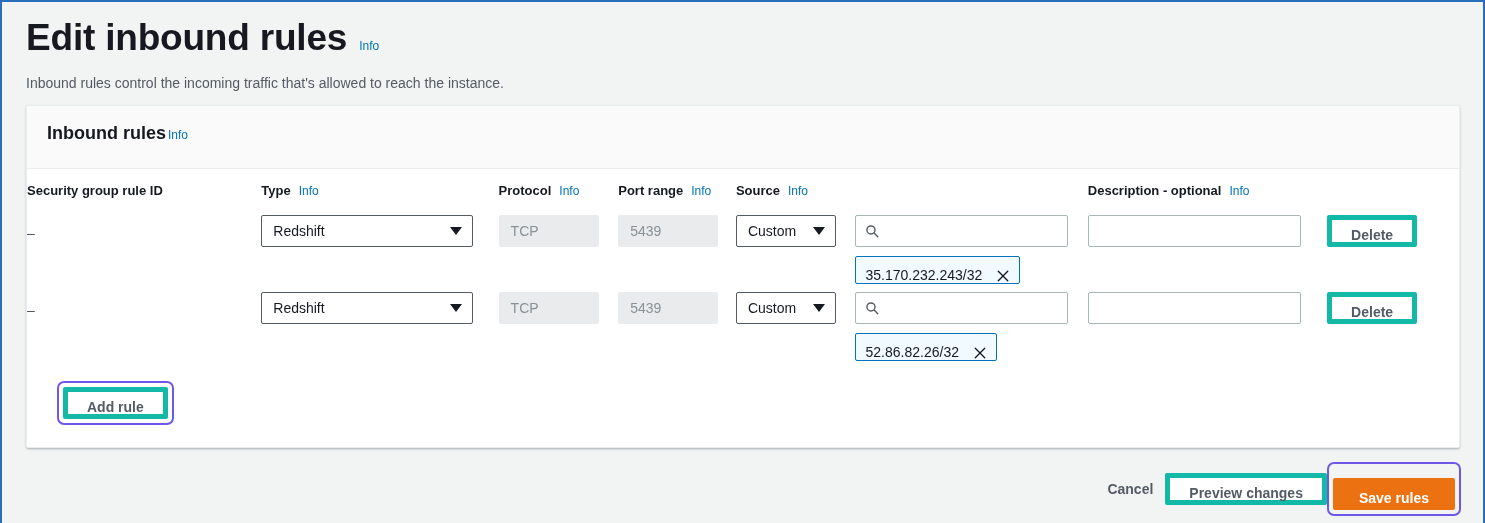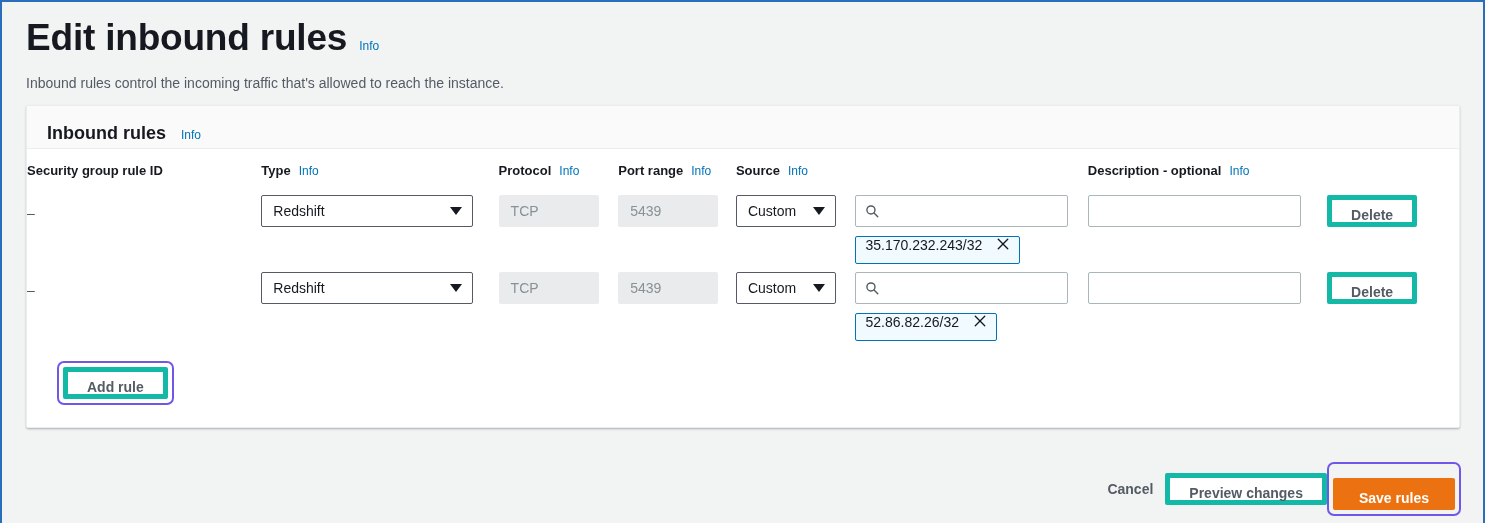--- a/index.html
+++ b/index.html
@@ -69,24 +69,24 @@
     width: 1434px;
     background: #ffffff;
     border: 1px solid #eaeded;
     border-radius: 2px;
     box-shadow: 0 1px 2px 0 rgba(0,28,36,0.22), 0 2px 3px -1px rgba(0,28,36,0.10);
   }
 
   .card-header {
     background: #fafafa;
     border-bottom: 1px solid #eaeded;
-    padding: 17px 20px 4px 20px;
+    padding: 17px 20px 24px 20px;
     display: flex;
     align-items: baseline;
-    gap: 15px;
+    gap: 2px;
   }
 
   .card-header-title {
     font-size: 18px;
     font-weight: 700;
     color: #16191f;
   }
 
   .card-body {
     padding: 0 0 22px 0;
@@ -213,21 +213,21 @@
     top: 50%;
     transform: translateY(-50%);
     width: 14px;
     height: 14px;
     pointer-events: none;
   }
 
   
   .token {
     display: inline-flex;
-    align-items: flex-start;
+    align-items: flex-end;
     gap: 14px;
     margin-top: 9px;
     height: 28px;
     padding: 0 9px 0 10px;
     background: #f1faff;
     border: 1px solid #0073bb;
     border-radius: 2px;
     font-size: 14px;
     color: #16191f;
     white-space: nowrap;

